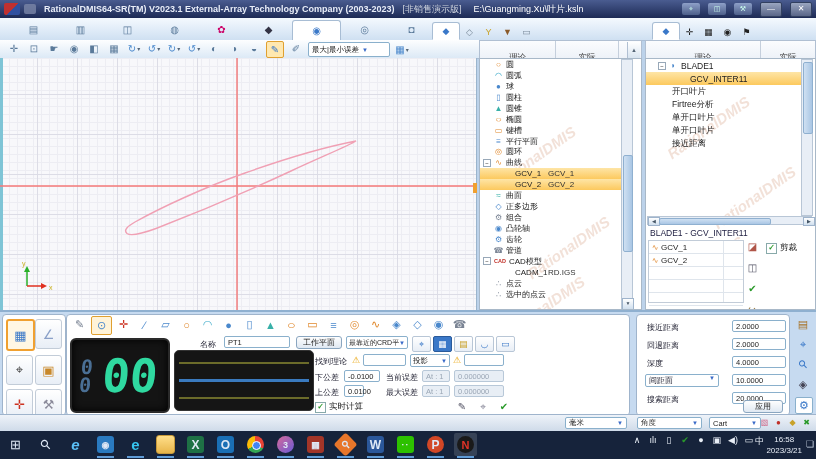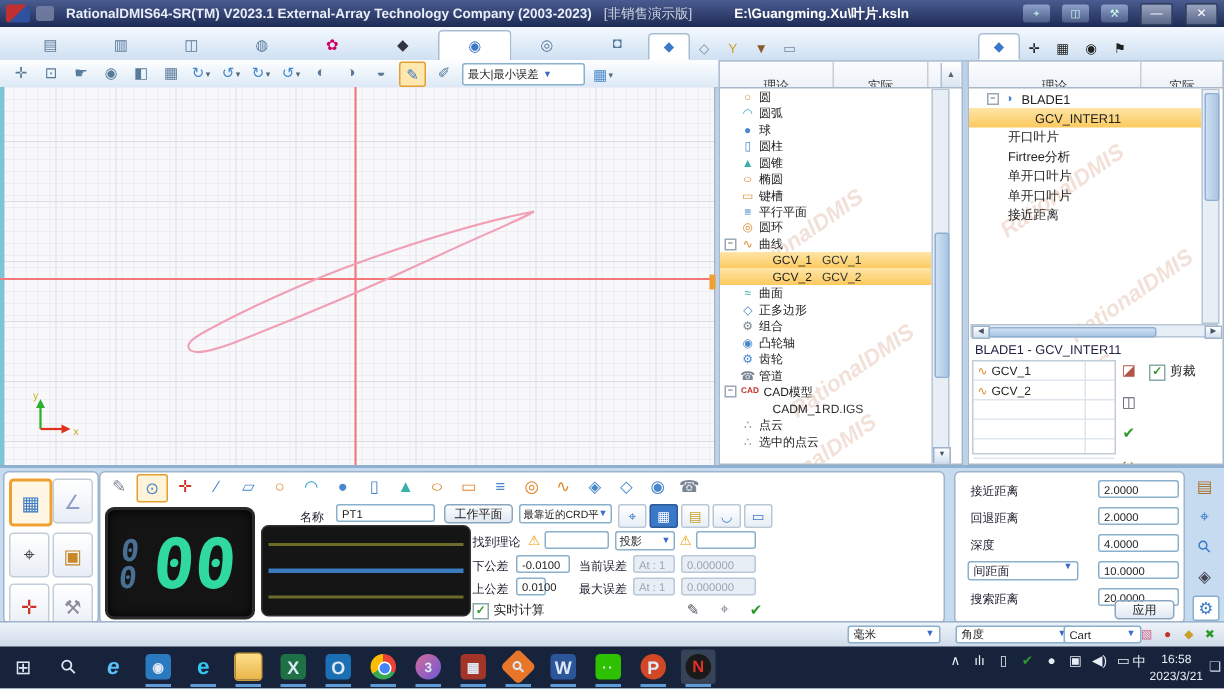--- a/index.html
+++ b/index.html
@@ -6,21 +6,21 @@
   body{font-family:"Liberation Sans",sans-serif;-webkit-font-smoothing:antialiased}
   .screen{position:relative;width:816px;height:459px;overflow:hidden;background:#bcd2ea;font-size:9px;color:#222}
   .blue{color:#3a6ac8}
 
   
   .titlebar{position:absolute;left:0;top:0;width:816px;height:18px;background:linear-gradient(#4a5c90,#1d2a55);color:#e8edf8;display:flex;align-items:center;gap:4px;padding:0 4px;box-sizing:border-box}
   .titlebar .applogo{width:16px;height:12px;background:linear-gradient(135deg,#c03030 50%,#3050a0 50%);border-radius:2px}
   .titlebar .appgray{width:12px;height:10px;background:#7a86a8;border-radius:2px;opacity:.8}
   .titlebar .t-main{font-weight:700;font-size:9px;margin-left:4px;white-space:nowrap}
   .titlebar .t-demo{color:#cfd4de;font-size:9px;margin-left:4px}
-  .titlebar .t-path{color:#fff;font-weight:700;font-size:9px;margin-left:24px}
+  .titlebar .t-path{color:#fff;font-weight:400;font-size:9px;margin-left:8px}
   .titlebar .spacer{flex:1}
   .t-tool{width:18px;height:12px;border-radius:2px;background:linear-gradient(#8ea0c8,#4d5f8a);margin-left:8px;font-size:7px;color:#cfe;display:flex;align-items:center;justify-content:center}
   .winbtn{width:20px;height:13px;border-radius:2px;background:linear-gradient(#9aa6c0,#5a6688);border:1px solid #32405f;color:#fff;font-size:8px;line-height:11px;text-align:center;margin-left:4px}
 
   
   .tabband{position:absolute;left:0;top:18px;width:816px;height:22px;background:linear-gradient(#f4f9fe,#cfe0f2);border-bottom:1px solid #aabfd8}
   .rtabs{position:absolute;left:10px;top:2px;display:flex}
   .rtab{width:47px;height:19px;display:flex;align-items:center;justify-content:center;font-size:10px;color:#5a7a9a}
   .rtab.sel{background:#fff;border:1px solid #a8bdd4;border-bottom:1px solid #fff;border-radius:3px 3px 0 0}
   .minitabs{position:absolute;top:4px;display:flex;align-items:flex-end}
@@ -821,21 +821,21 @@
         </span>
       <span class="updown">▲<br>▼</span>
     </div>
   </div>
 
   <div class="statusbar">
     <span class="sdrop" style="left:565px;width:62px">
       <span>毫米</span>
         <span class="arr">▼</span>
     </span>
-    <span class="sdrop" style="left:637px;width:78px">
+    <span class="sdrop" style="left:637px;width:65px">
       <span>角度</span>
         <span class="arr">▼</span>
     </span>
     <span class="sdrop" style="left:709px;width:52px">
       <span>Cart</span>
         <span class="arr">▼</span>
     </span>
     <span class="sicons">
 
     <span class="si report-status-icon">

